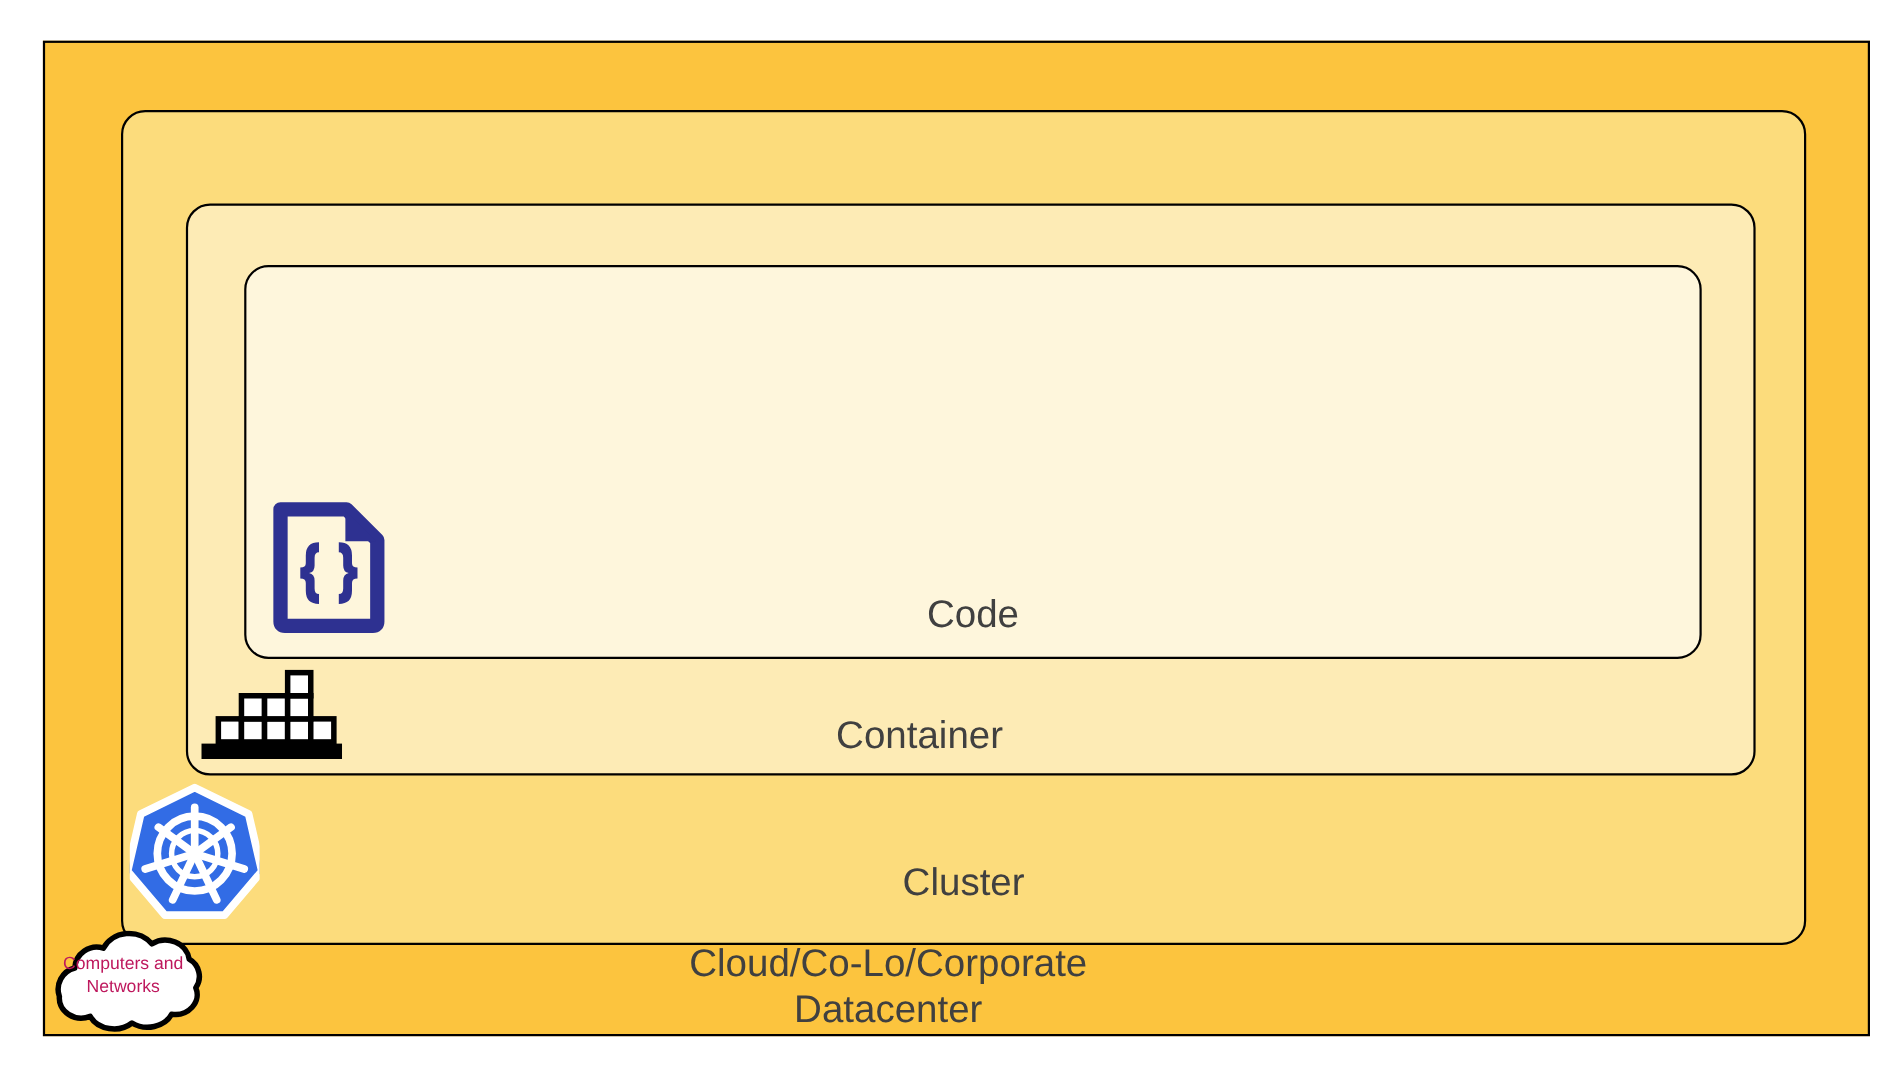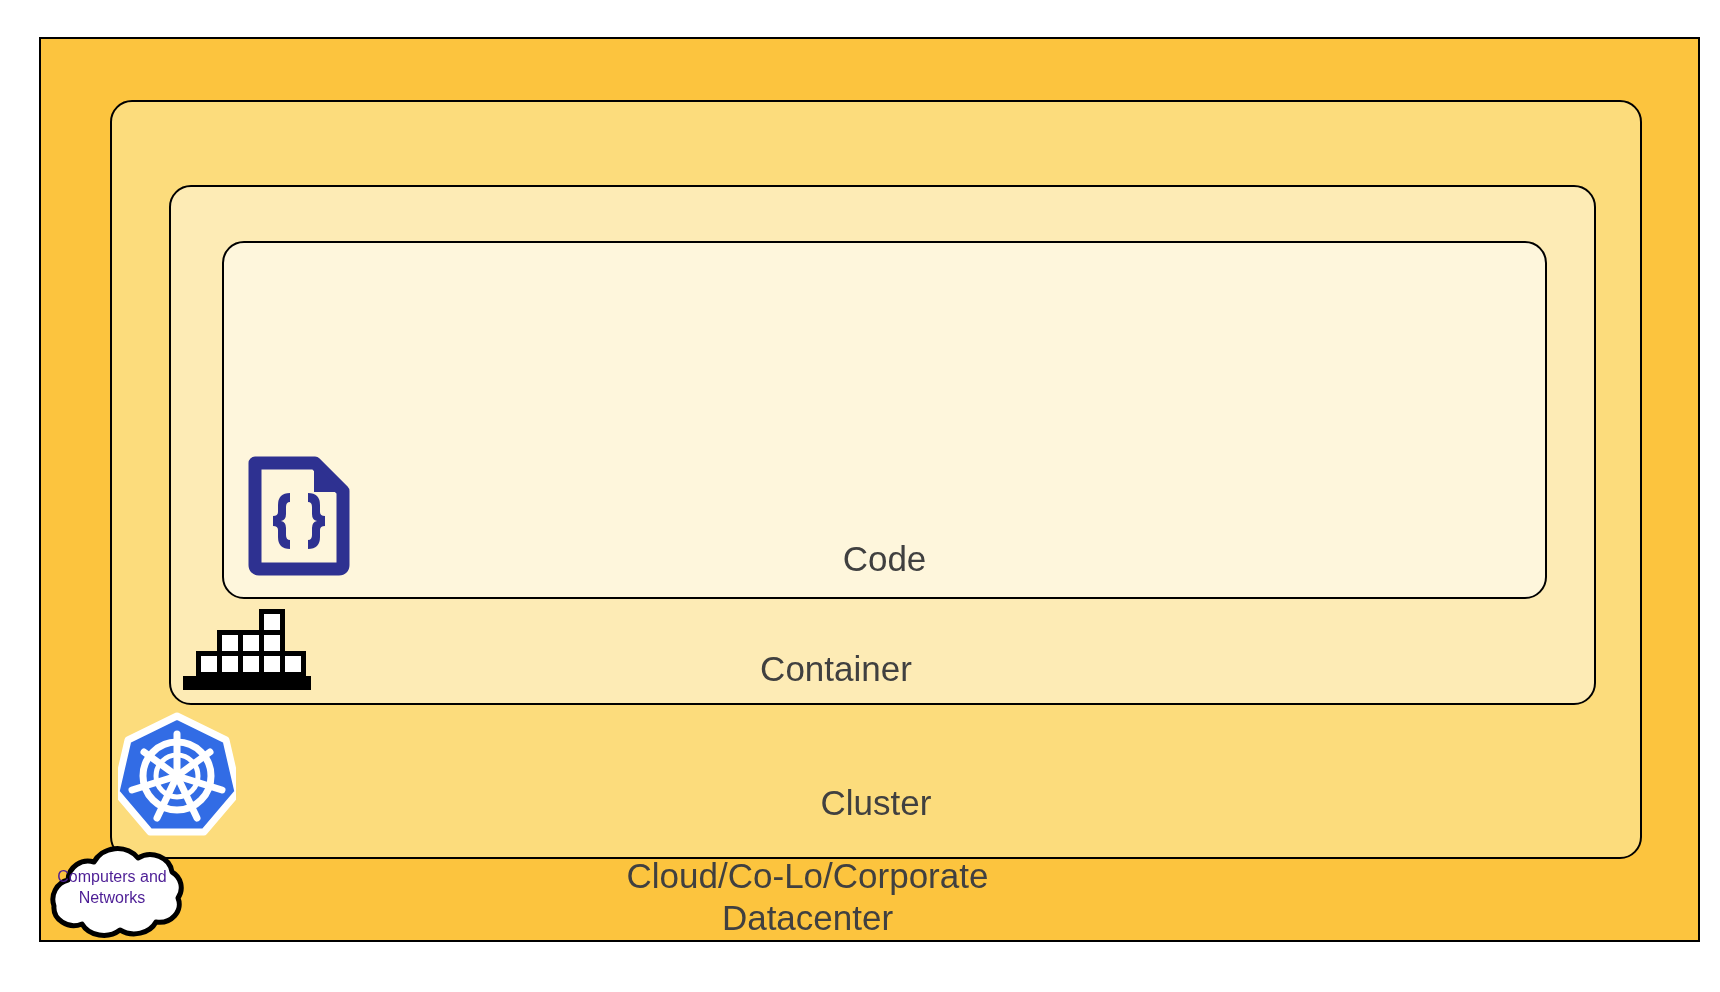--- a/index.html
+++ b/index.html
@@ -136,21 +136,21 @@
   }
 
   .cloud-text {
     position: absolute;
     left: 30px;
     top: 866px;
     width: 164px;
     text-align: center;
     font-size: 16px;
     line-height: 21px;
-    color: #4c1d95;
+    color: #be185d;
     white-space: pre-line;
     font-family: "Liberation Sans", sans-serif;
     pointer-events: none;
   }
 </style>
 </head>
 <body>
 
 <div id="stage">
 

